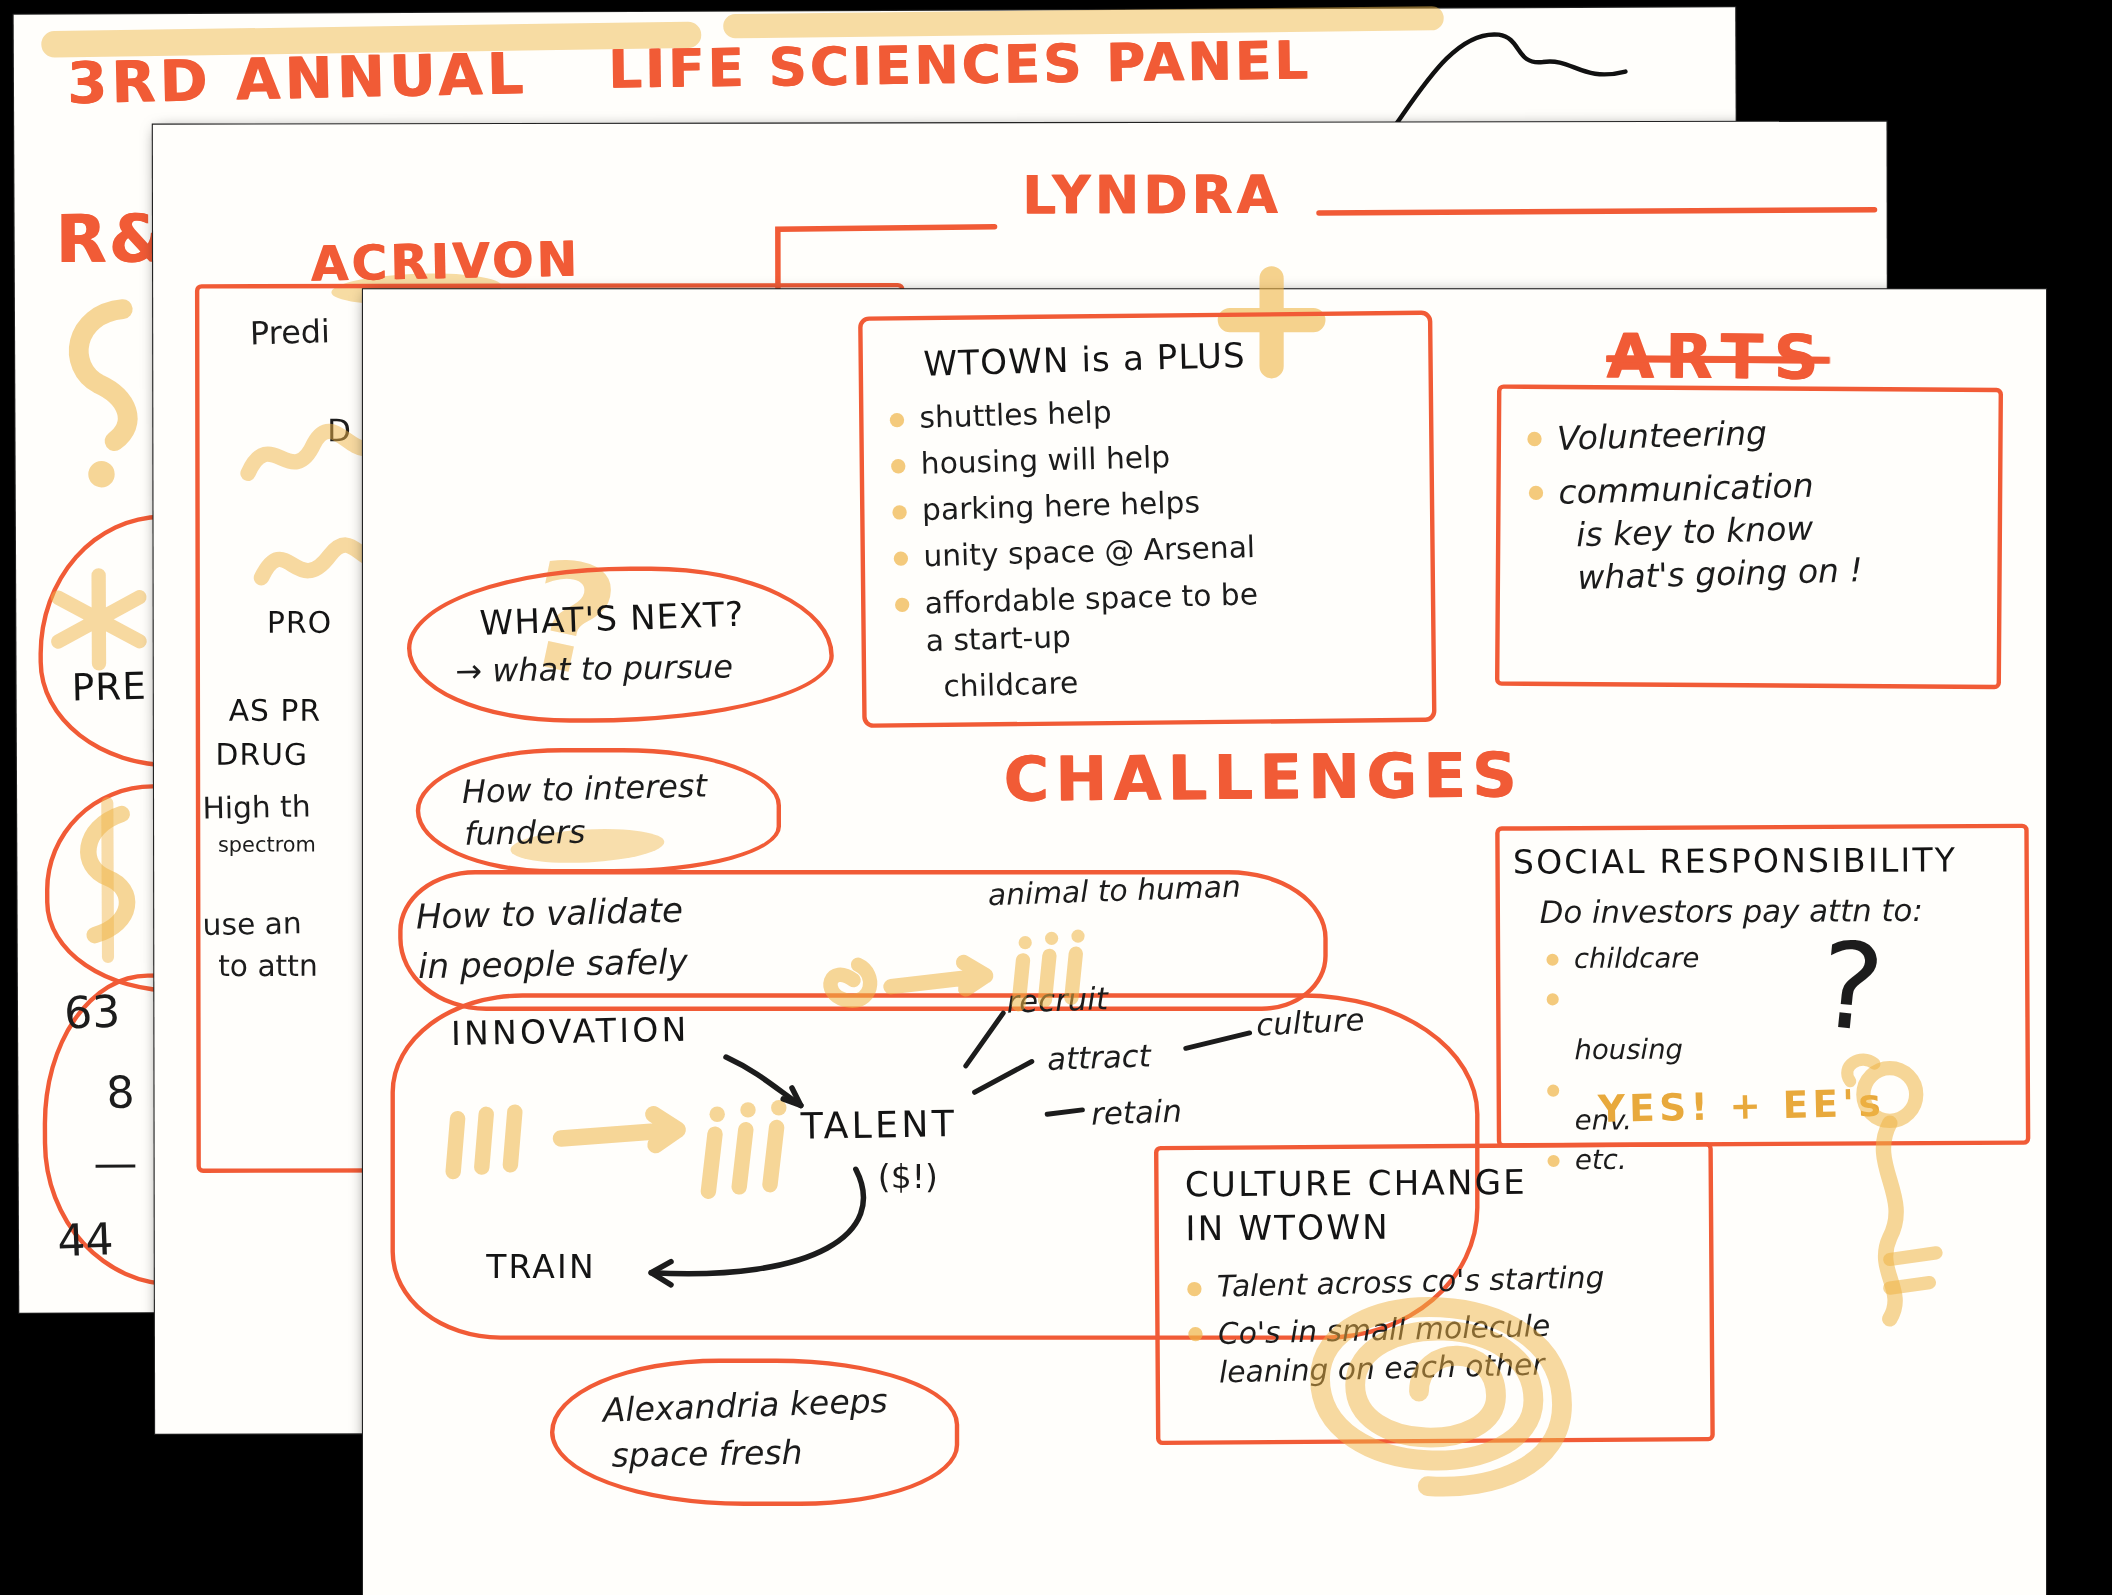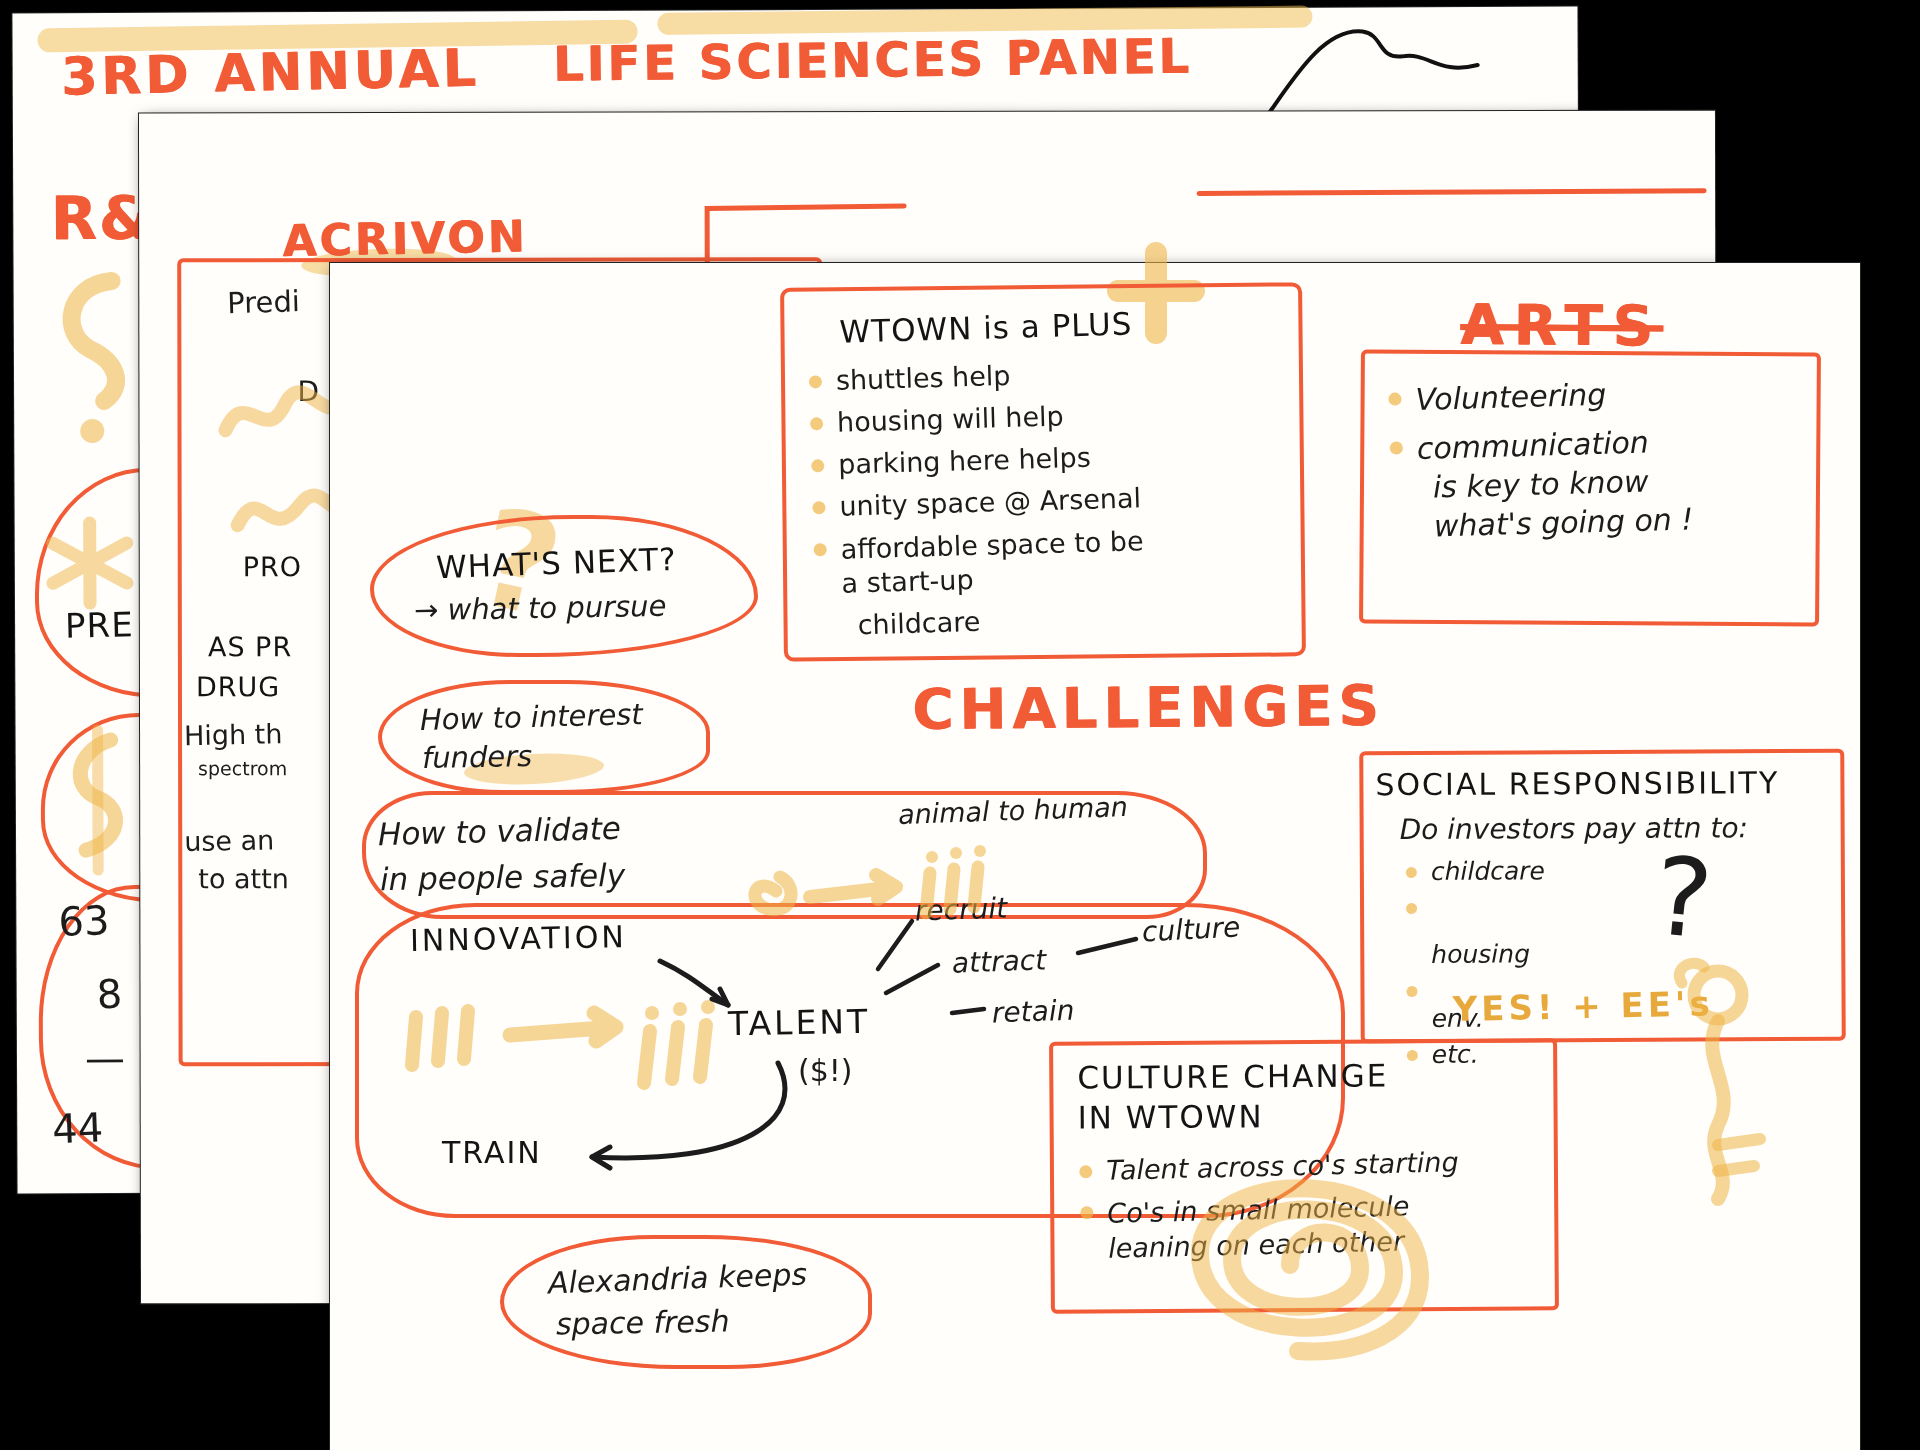--- a/index.html
+++ b/index.html
@@ -95,20 +95,21 @@
   </svg>
 
   <div class="abs caps" style="left:103px;top:438px;font-size:27px;">PRO</div>
   <div class="abs caps" style="left:68px;top:518px;font-size:27px;">AS PR</div>
   <div class="abs caps" style="left:56px;top:558px;font-size:27px;">DRUG</div>
   <div class="abs hand" style="left:44px;top:606px;font-size:27px;transform:rotate(-1deg);">High th</div>
   <div class="abs hand" style="left:58px;top:644px;font-size:19px;">spectrom</div>
   <div class="abs hand" style="left:44px;top:712px;font-size:27px;transform:rotate(-1deg);">use an</div>
   <div class="abs hand" style="left:58px;top:750px;font-size:27px;">to attn</div>
 
+  <div class="abs marker" style="left:790px;top:38px;font-size:48px;letter-spacing:4px;">LYNDRA</div>
 
   <svg class="abs" style="left:560px;top:70px;" width="1010" height="100" viewBox="0 0 1010 100">
     <path d="M500,12 L1005,10" fill="none" stroke="#F15B36" stroke-width="5" stroke-linecap="round"></path>
     <path d="M205,24 L8,26 L8,95" fill="none" stroke="#F15B36" stroke-width="5" stroke-linecap="round"></path>
   </svg>
 
 </div>
 
 <div class="sheet" style="left:330px;top:263px;width:1530px;height:1403px;">
 

